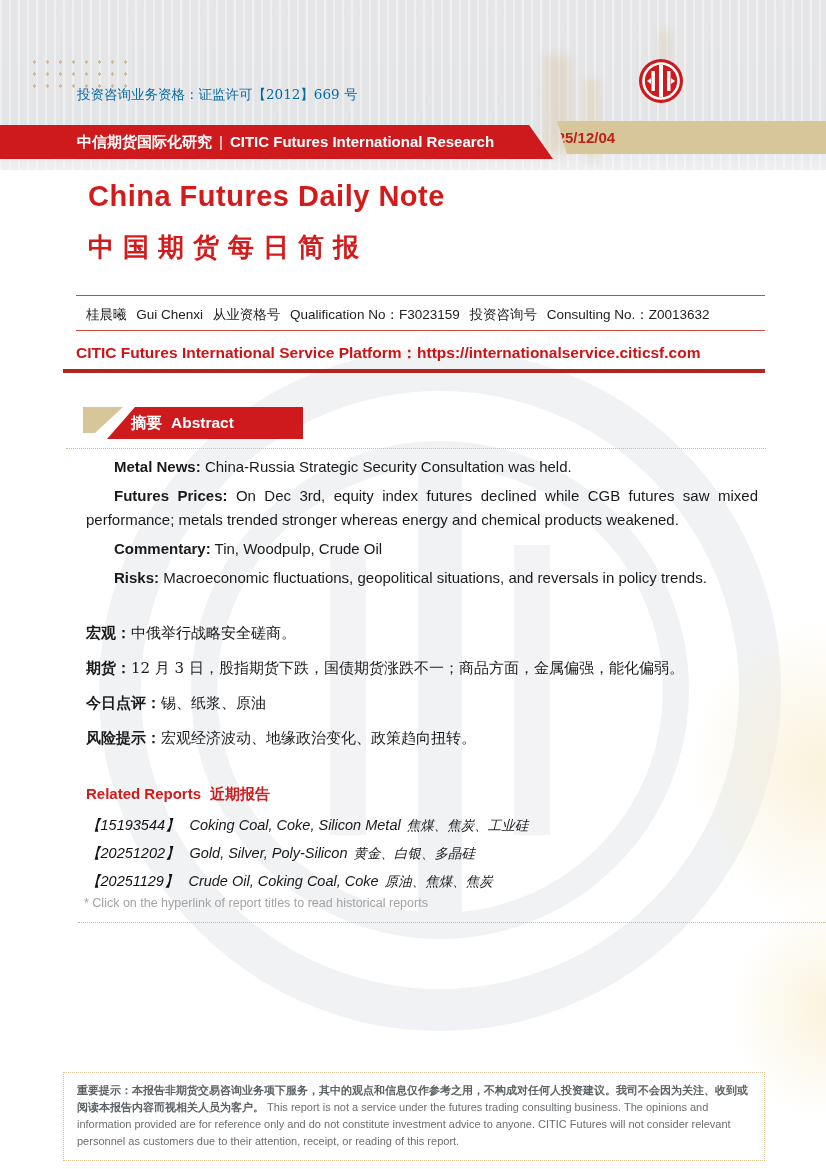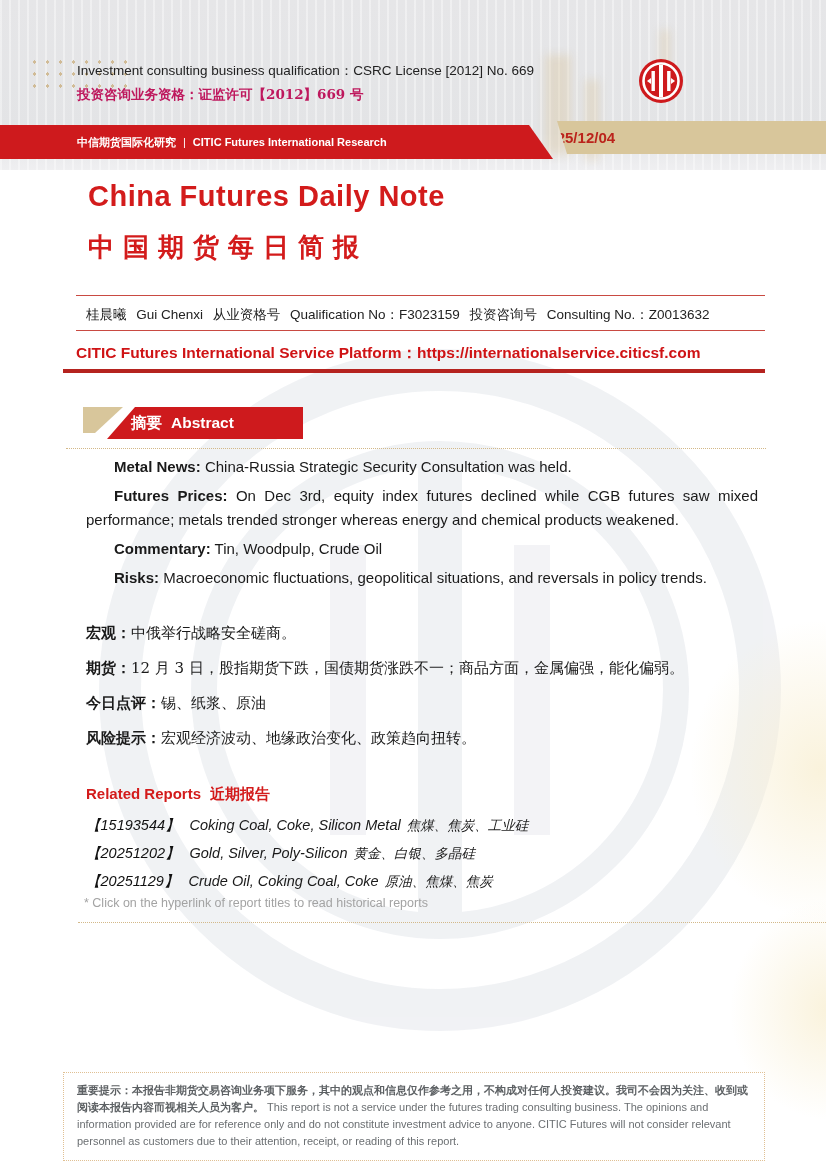--- a/index.html
+++ b/index.html
@@ -16,31 +16,31 @@
       repeating-linear-gradient(90deg, rgba(255,255,255,.38) 0 2px, rgba(0,0,0,0) 2px 9px),
       linear-gradient(180deg,#e6e6e8 0%,#e3e4e6 78%,#efeff1 100%);
   }
   .tower{position:absolute;background:rgba(214,188,138,.30);filter:blur(5px);}
   .dots-grid{
     position:absolute;left:28px;top:56px;width:106px;height:38px;opacity:.85;
     background-image:radial-gradient(#cdb488 1.7px, rgba(0,0,0,0) 1.9px);
     background-size:13px 12px;
   }
   .license-en{position:absolute;left:77px;top:62px;font-size:13.5px;color:#222;}
-  .license-zh{position:absolute;left:77px;top:86px;font-size:13.5px;color:#be185d;font-weight:bold;}
+  .license-zh{position:absolute;left:77px;top:86px;font-size:13.5px;color:#0369a1;}
   
   .logo{position:absolute;left:638px;top:58px;display:flex;align-items:center;}
   .logo-text{margin-left:8px;line-height:1;}
   .logo-zh{font-size:23px;font-weight:bold;letter-spacing:2px;color:#111;}
   .logo-en{font-size:13.5px;font-weight:bold;color:#111;margin-top:4px;letter-spacing:.5px;}
   
   .banner-red{
     position:absolute;left:0;top:125px;width:553px;height:34px;background:#ce1a1d;
     clip-path:polygon(0 0,529px 0,553px 100%,0 100%);
-    display:flex;align-items:center;color:#fff;font-weight:bold;font-size:11px;
+    display:flex;align-items:center;color:#fff;font-weight:bold;font-size:15px;
   }
   .banner-red .txt{margin-left:77px;white-space:nowrap;}
   .banner-sep{margin:0 7px;font-weight:normal;}
   .banner-tan{
     position:absolute;left:540px;top:121px;width:286px;height:33px;background:#d8c69b;
     clip-path:polygon(17px 0,100% 0,100% 100%,27px 100%);
     display:flex;align-items:center;justify-content:flex-start;
     color:#bb231b;font-weight:bold;font-size:15px;
   }
   
@@ -104,21 +104,20 @@
   </svg>
   <div class="warm-blob" style="left:690px;top:620px;width:260px;height:300px;"></div>
   <div class="warm-blob" style="left:730px;top:900px;width:200px;height:220px;"></div>
 
   <div class="header-bg"></div>
   <div class="tower" style="left:545px;top:55px;width:26px;height:100px;"></div>
   <div class="tower" style="left:585px;top:80px;width:14px;height:80px;"></div>
   <div class="tower" style="left:660px;top:30px;width:10px;height:40px;"></div>
   <div class="dots-grid"></div>
 
-  <div class="license-en">Investment consulting business qualification：CSRC License [2012] No. 669</div>
   <div class="license-zh zh">投资咨询业务资格：证监许可【2012】669 号</div>
 
   <div class="logo">
     <svg width="46" height="46" viewBox="0 0 46 46">
       <circle cx="23" cy="23" r="22" fill="#ce1a1d"></circle>
       <circle cx="23" cy="23" r="17.5" fill="none" stroke="#ffffff" stroke-width="2.6"></circle>
       <rect x="21" y="7" width="4" height="32" fill="#ffffff"></rect>
       <rect x="13.5" y="13" width="3.4" height="20" fill="#ffffff"></rect>
       <rect x="29.1" y="13" width="3.4" height="20" fill="#ffffff"></rect>
       <polygon points="9,23 13,20 13,26" fill="#ffffff"></polygon>

